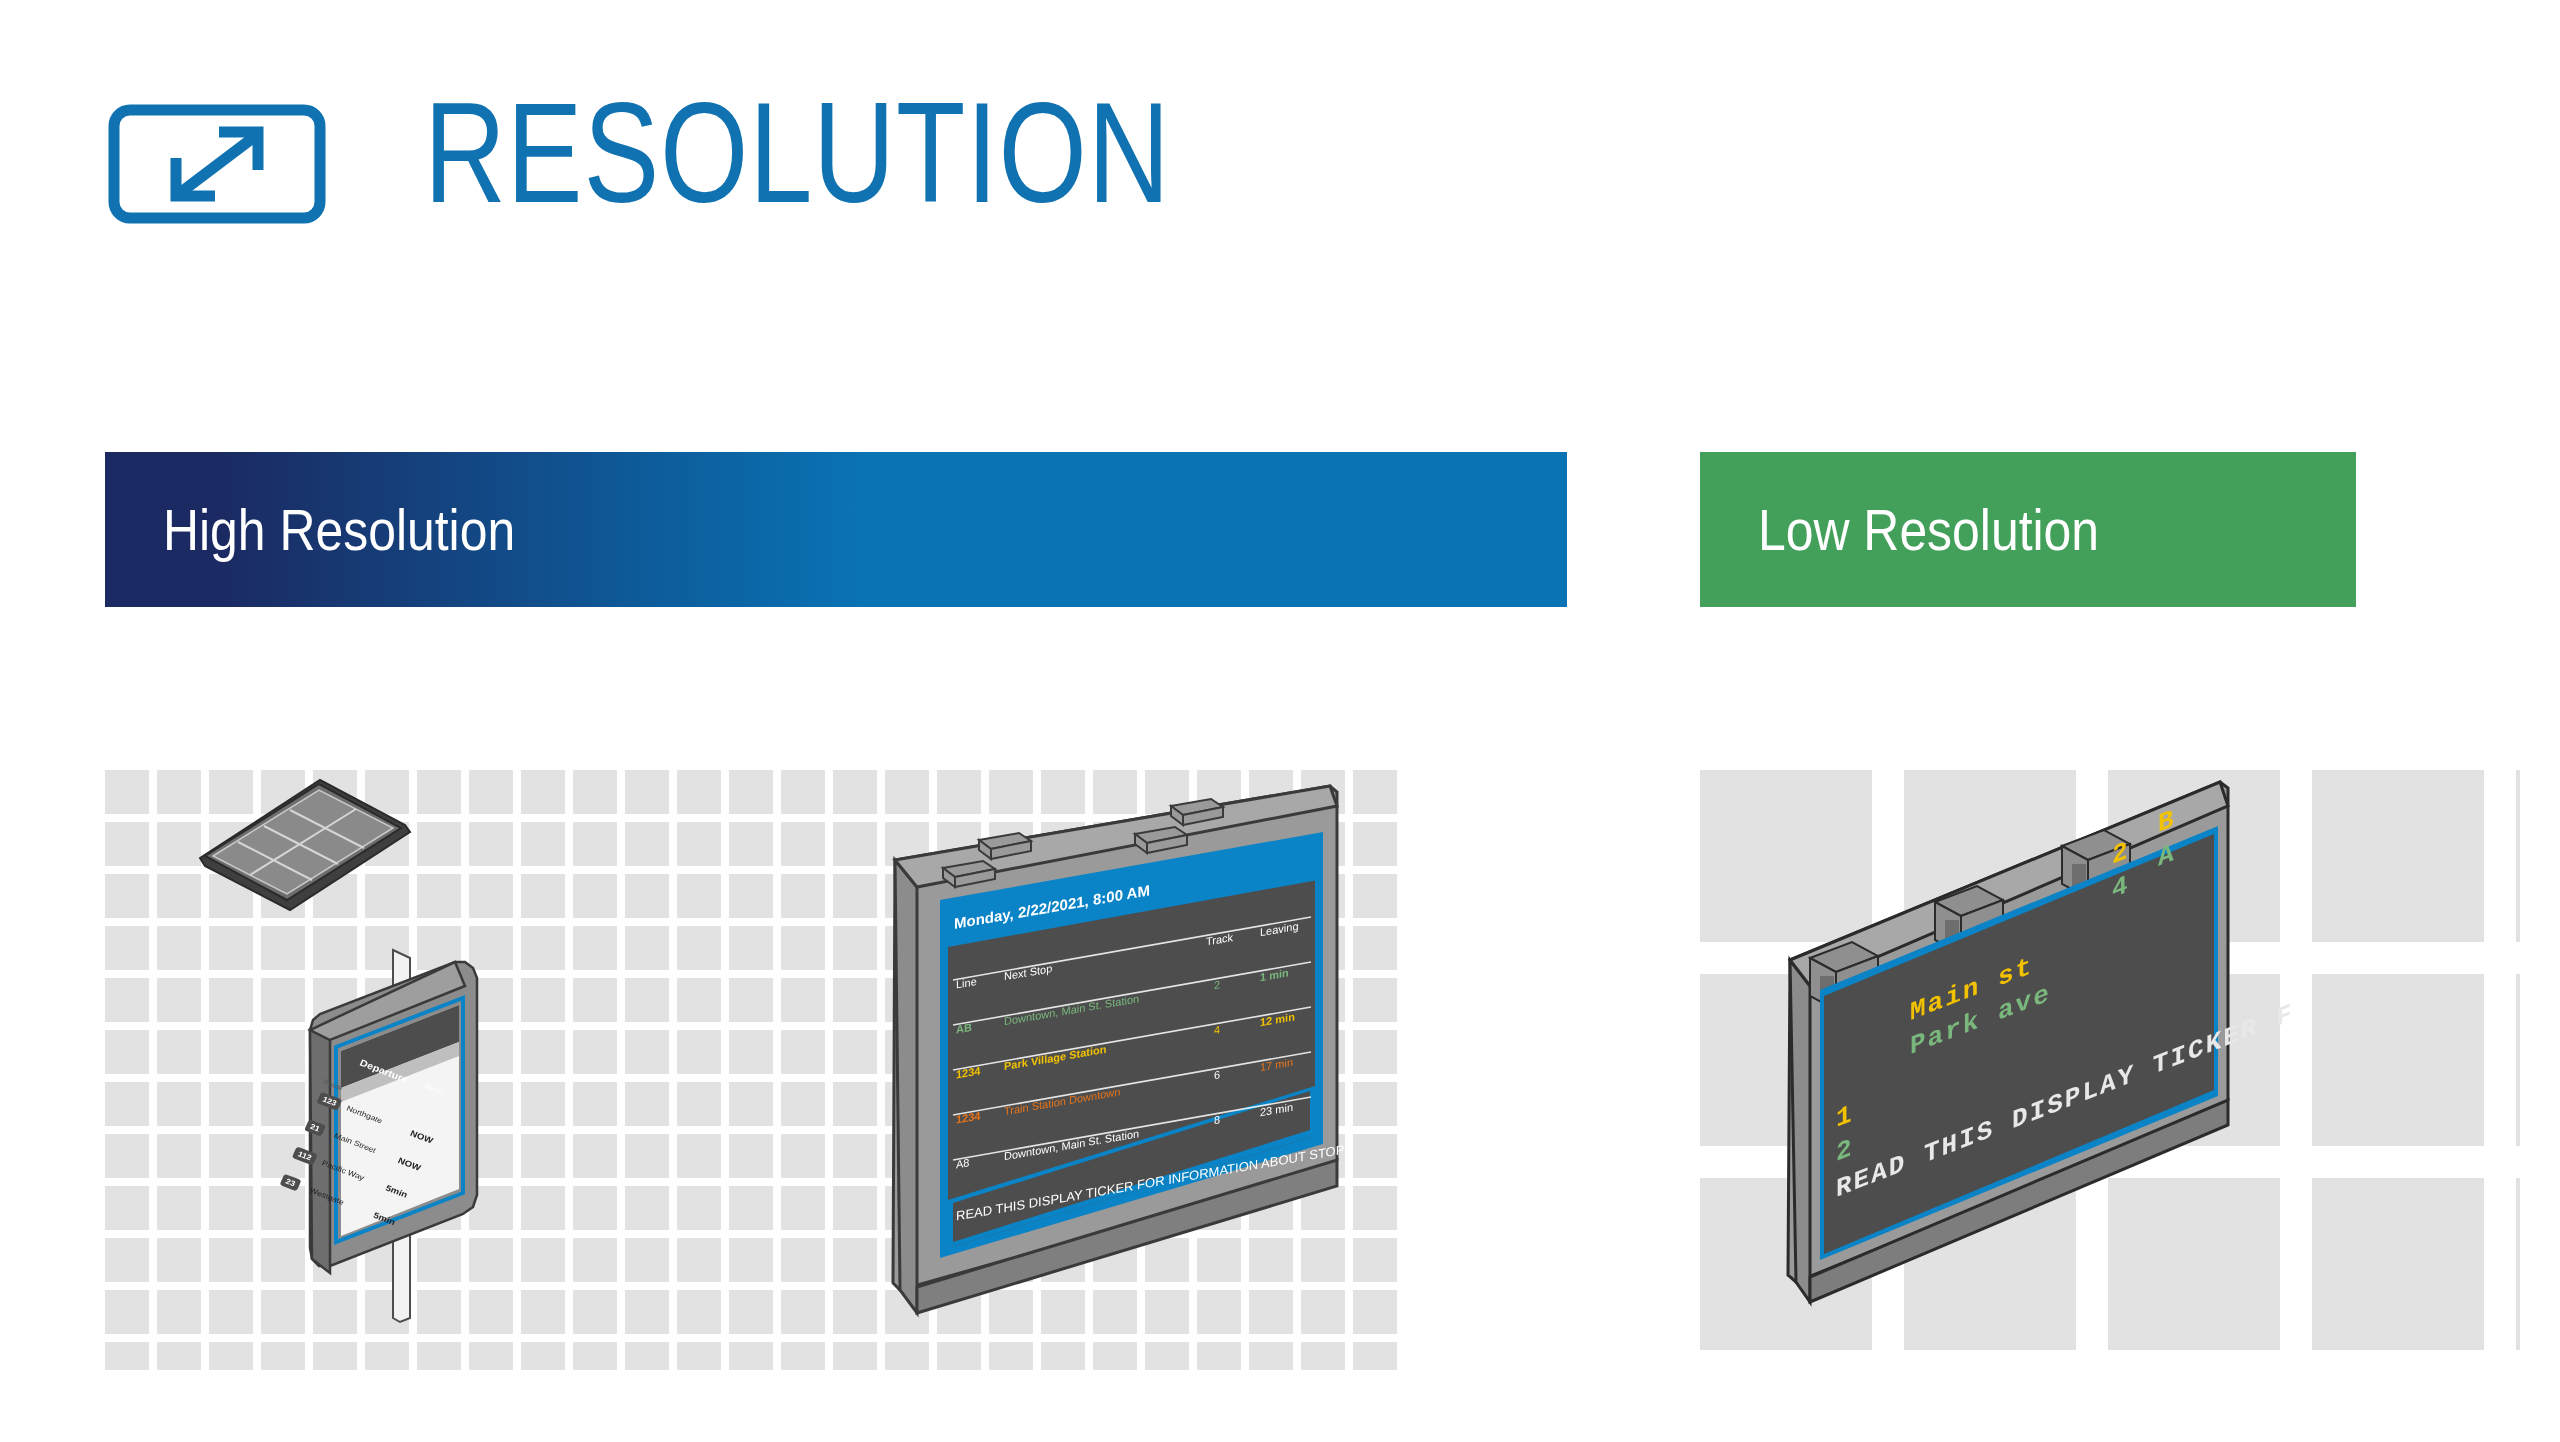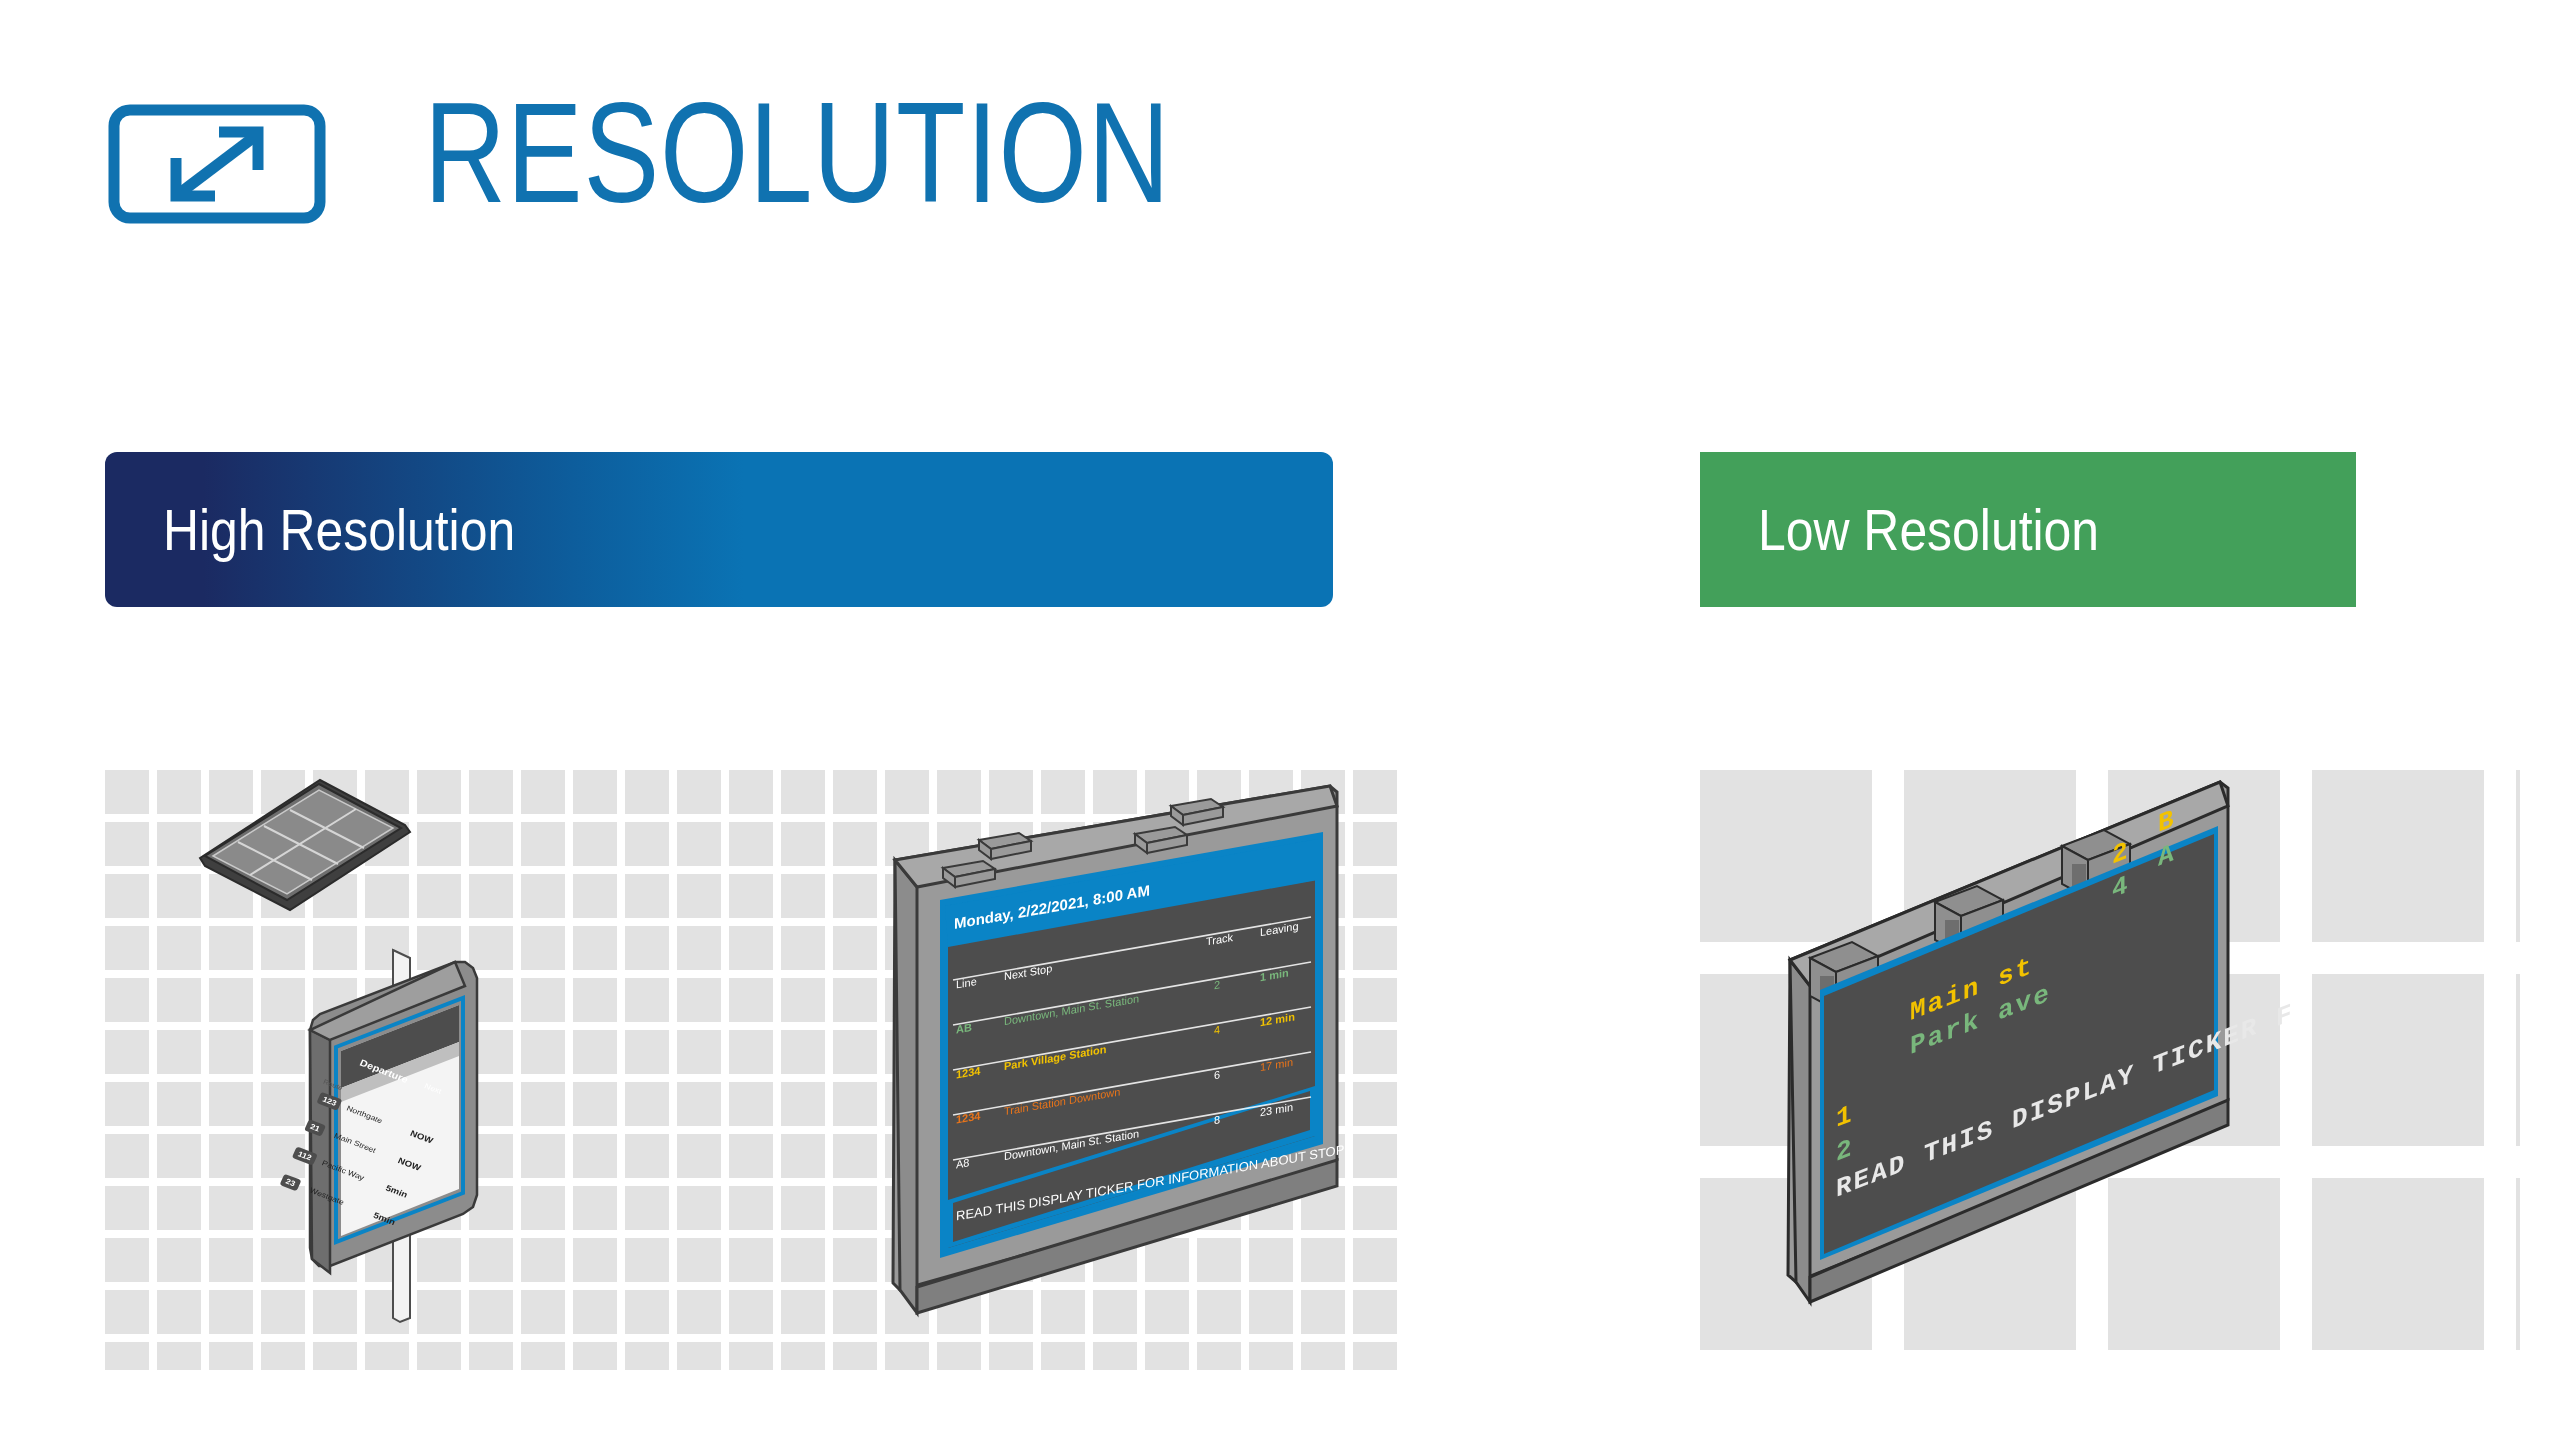--- a/index.html
+++ b/index.html
@@ -58,23 +58,22 @@
     font-size: 58px;
     font-family: "Liberation Sans Narrow", "Liberation Sans", sans-serif;
     transform: scaleX(0.86);
     transform-origin: left center;
     white-space: nowrap;
     margin-left: 58px;
     font-weight: 400;
   }
   #band-high {
     left: 105px;
-    width: 1228px;
+    width: 1462px;
     background: linear-gradient(to right, #1b2a62 0%, #1b2a62 8%, #0d5d9c 38%, #0a73b4 52%, #0a73b4 100%);
-    border-radius: 12px;
   }
   #band-low {
     left: 1700px;
     width: 656px;
     background: #43a05a;
   }
 
   
   .panel {
     position: absolute;

